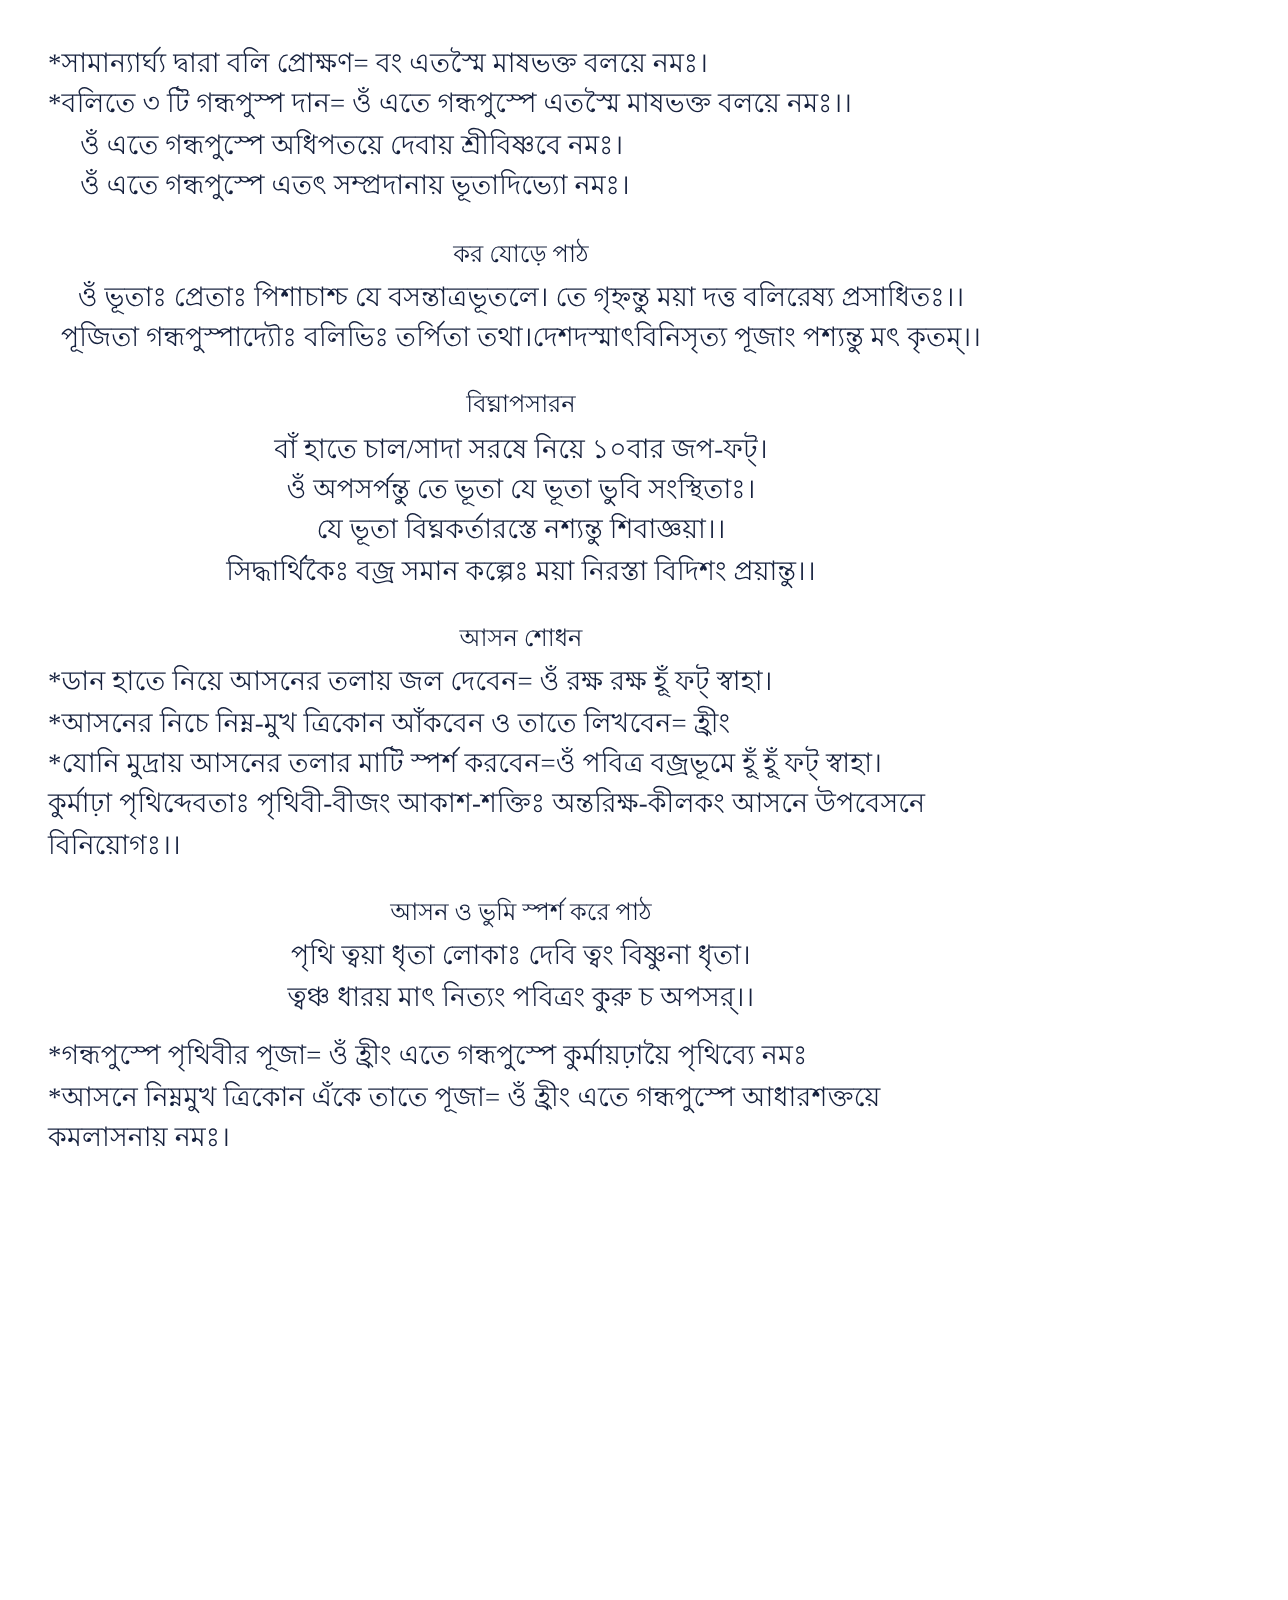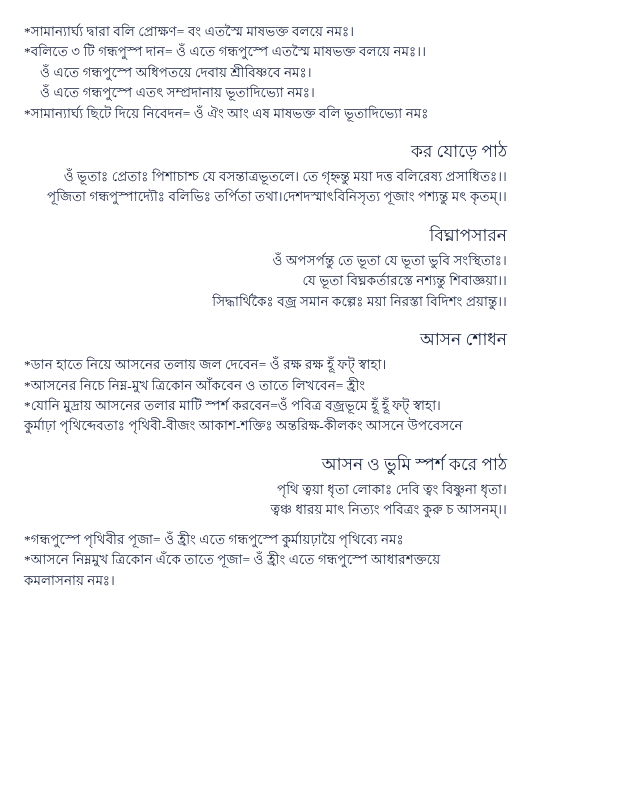--- a/index.html
+++ b/index.html
@@ -28,25 +28,25 @@
     white-space: pre-wrap;
     word-break: break-word;
     color: #16213e;
   }
   .left {
     text-align: left;
     padding-left: 10px;
     text-indent: 0;
   }
   .center {
-    text-align: right;
+    text-align: center;
   }
   .heading {
-    text-align: right;
-    font-size: 17px;
+    text-align: center;
+    font-size: 12px;
     line-height: 1.6;
     margin-top: 9px;
     margin-bottom: 2px;
     color: #16213e;
   }
   .block {
     margin-bottom: 0px;
   }
   .gap-sm { height: 5px; }
   .gap-md { height: 9px; }
@@ -55,56 +55,57 @@
 </head>
 <body>
 
 <div class="page">
 
   <div class="block">
     <div class="line left">*সামান্যার্ঘ্য দ্বারা বলি প্রোক্ষণ= বং এতস্মৈ মাষভক্ত বলয়ে নমঃ।</div>
     <div class="line left">*বলিতে ৩ টি গন্ধপুস্প দান= ওঁ এতে গন্ধপুস্পে এতস্মৈ মাষভক্ত বলয়ে নমঃ।।</div>
     <div class="line left indent-1">ওঁ এতে গন্ধপুস্পে অধিপতয়ে দেবায় শ্রীবিষ্ণবে নমঃ।</div>
     <div class="line left indent-1">ওঁ এতে গন্ধপুস্পে এতৎ সম্প্রদানায় ভূতাদিভ্যো নমঃ।</div>
-    <div class="line left">*সামান্যার্ঘ্য ছিটে দিয়ে নিবেদন= ওঁ ঐং আং এষ মাষভক্ত বলি ভূতাদিভ্যো নমঃ</div>
   </div>
 
   <div class="gap-sm"></div>
 
   <div class="block">
     <div class="heading">কর যোড়ে পাঠ</div>
     <div class="line center">ওঁ ভূতাঃ প্রেতাঃ পিশাচাশ্চ যে বসন্তাত্রভূতলে। তে গৃহ্নন্তু ময়া দত্ত বলিরেষ্য প্রসাধিতঃ।।</div>
     <div class="line center">পূজিতা গন্ধপুস্পাদ্যৌঃ বলিভিঃ তর্পিতা তথা।দেশদস্মাৎবিনিসৃত্য পূজাং পশ্যন্তু মৎ কৃতম্।।</div>
   </div>
 
   <div class="gap-sm"></div>
 
   <div class="block">
     <div class="heading">বিঘ্নাপসারন</div>
+    <div class="line center">বাঁ হাতে চাল/সাদা সরষে নিয়ে ১০বার জপ-ফট্।</div>
     <div class="line center">ওঁ অপসর্পন্তু তে ভূতা যে ভূতা ভুবি সংস্থিতাঃ।</div>
     <div class="line center">যে ভূতা বিঘ্নকর্তারস্তে নশ্যন্তু শিবাজ্ঞয়া।।</div>
     <div class="line center">সিদ্ধার্থিকৈঃ বজ্র সমান কল্পেঃ ময়া নিরস্তা বিদিশং প্রয়ান্তু।।</div>
   </div>
 
   <div class="gap-sm"></div>
 
   <div class="block">
     <div class="heading">আসন শোধন</div>
     <div class="line left">*ডান হাতে নিয়ে আসনের তলায় জল দেবেন= ওঁ রক্ষ রক্ষ হূঁ ফট্ স্বাহা।</div>
     <div class="line left">*আসনের নিচে নিম্ন-মুখ ত্রিকোন আঁকবেন ও তাতে লিখবেন= হ্রীং</div>
     <div class="line left">*যোনি মুদ্রায় আসনের তলার মাটি স্পর্শ করবেন=ওঁ পবিত্র বজ্রভূমে হূঁ হূঁ ফট্ স্বাহা।</div>
     <div class="line left">কুর্মাঢ়া পৃথিব্দেবতাঃ পৃথিবী-বীজং আকাশ-শক্তিঃ অন্তরিক্ষ-কীলকং আসনে উপবেসনে</div>
+    <div class="line left">বিনিয়োগঃ।।</div>
   </div>
 
   <div class="gap-sm"></div>
 
   <div class="block">
     <div class="heading">আসন ও ভুমি স্পর্শ করে পাঠ</div>
     <div class="line center">পৃথি ত্বয়া ধৃতা লোকাঃ দেবি ত্বং বিষ্ণুনা ধৃতা।</div>
-    <div class="line center">ত্বঞ্চ ধারয় মাৎ নিত্যং পবিত্রং কুরু চ আসনম্।।</div>
+    <div class="line center">ত্বঞ্চ ধারয় মাৎ নিত্যং পবিত্রং কুরু চ অপসর্।।</div>
   </div>
 
   <div class="gap-md"></div>
 
   <div class="block">
     <div class="line left">*গন্ধপুস্পে পৃথিবীর পূজা= ওঁ হ্রীং এতে গন্ধপুস্পে কুর্মায়ঢ়ায়ৈ পৃথিব্যে নমঃ</div>
     <div class="line left">*আসনে নিম্নমুখ ত্রিকোন এঁকে তাতে পূজা= ওঁ হ্রীং এতে গন্ধপুস্পে আধারশক্তয়ে</div>
     <div class="line left">কমলাসনায় নমঃ।</div>
   </div>
 

